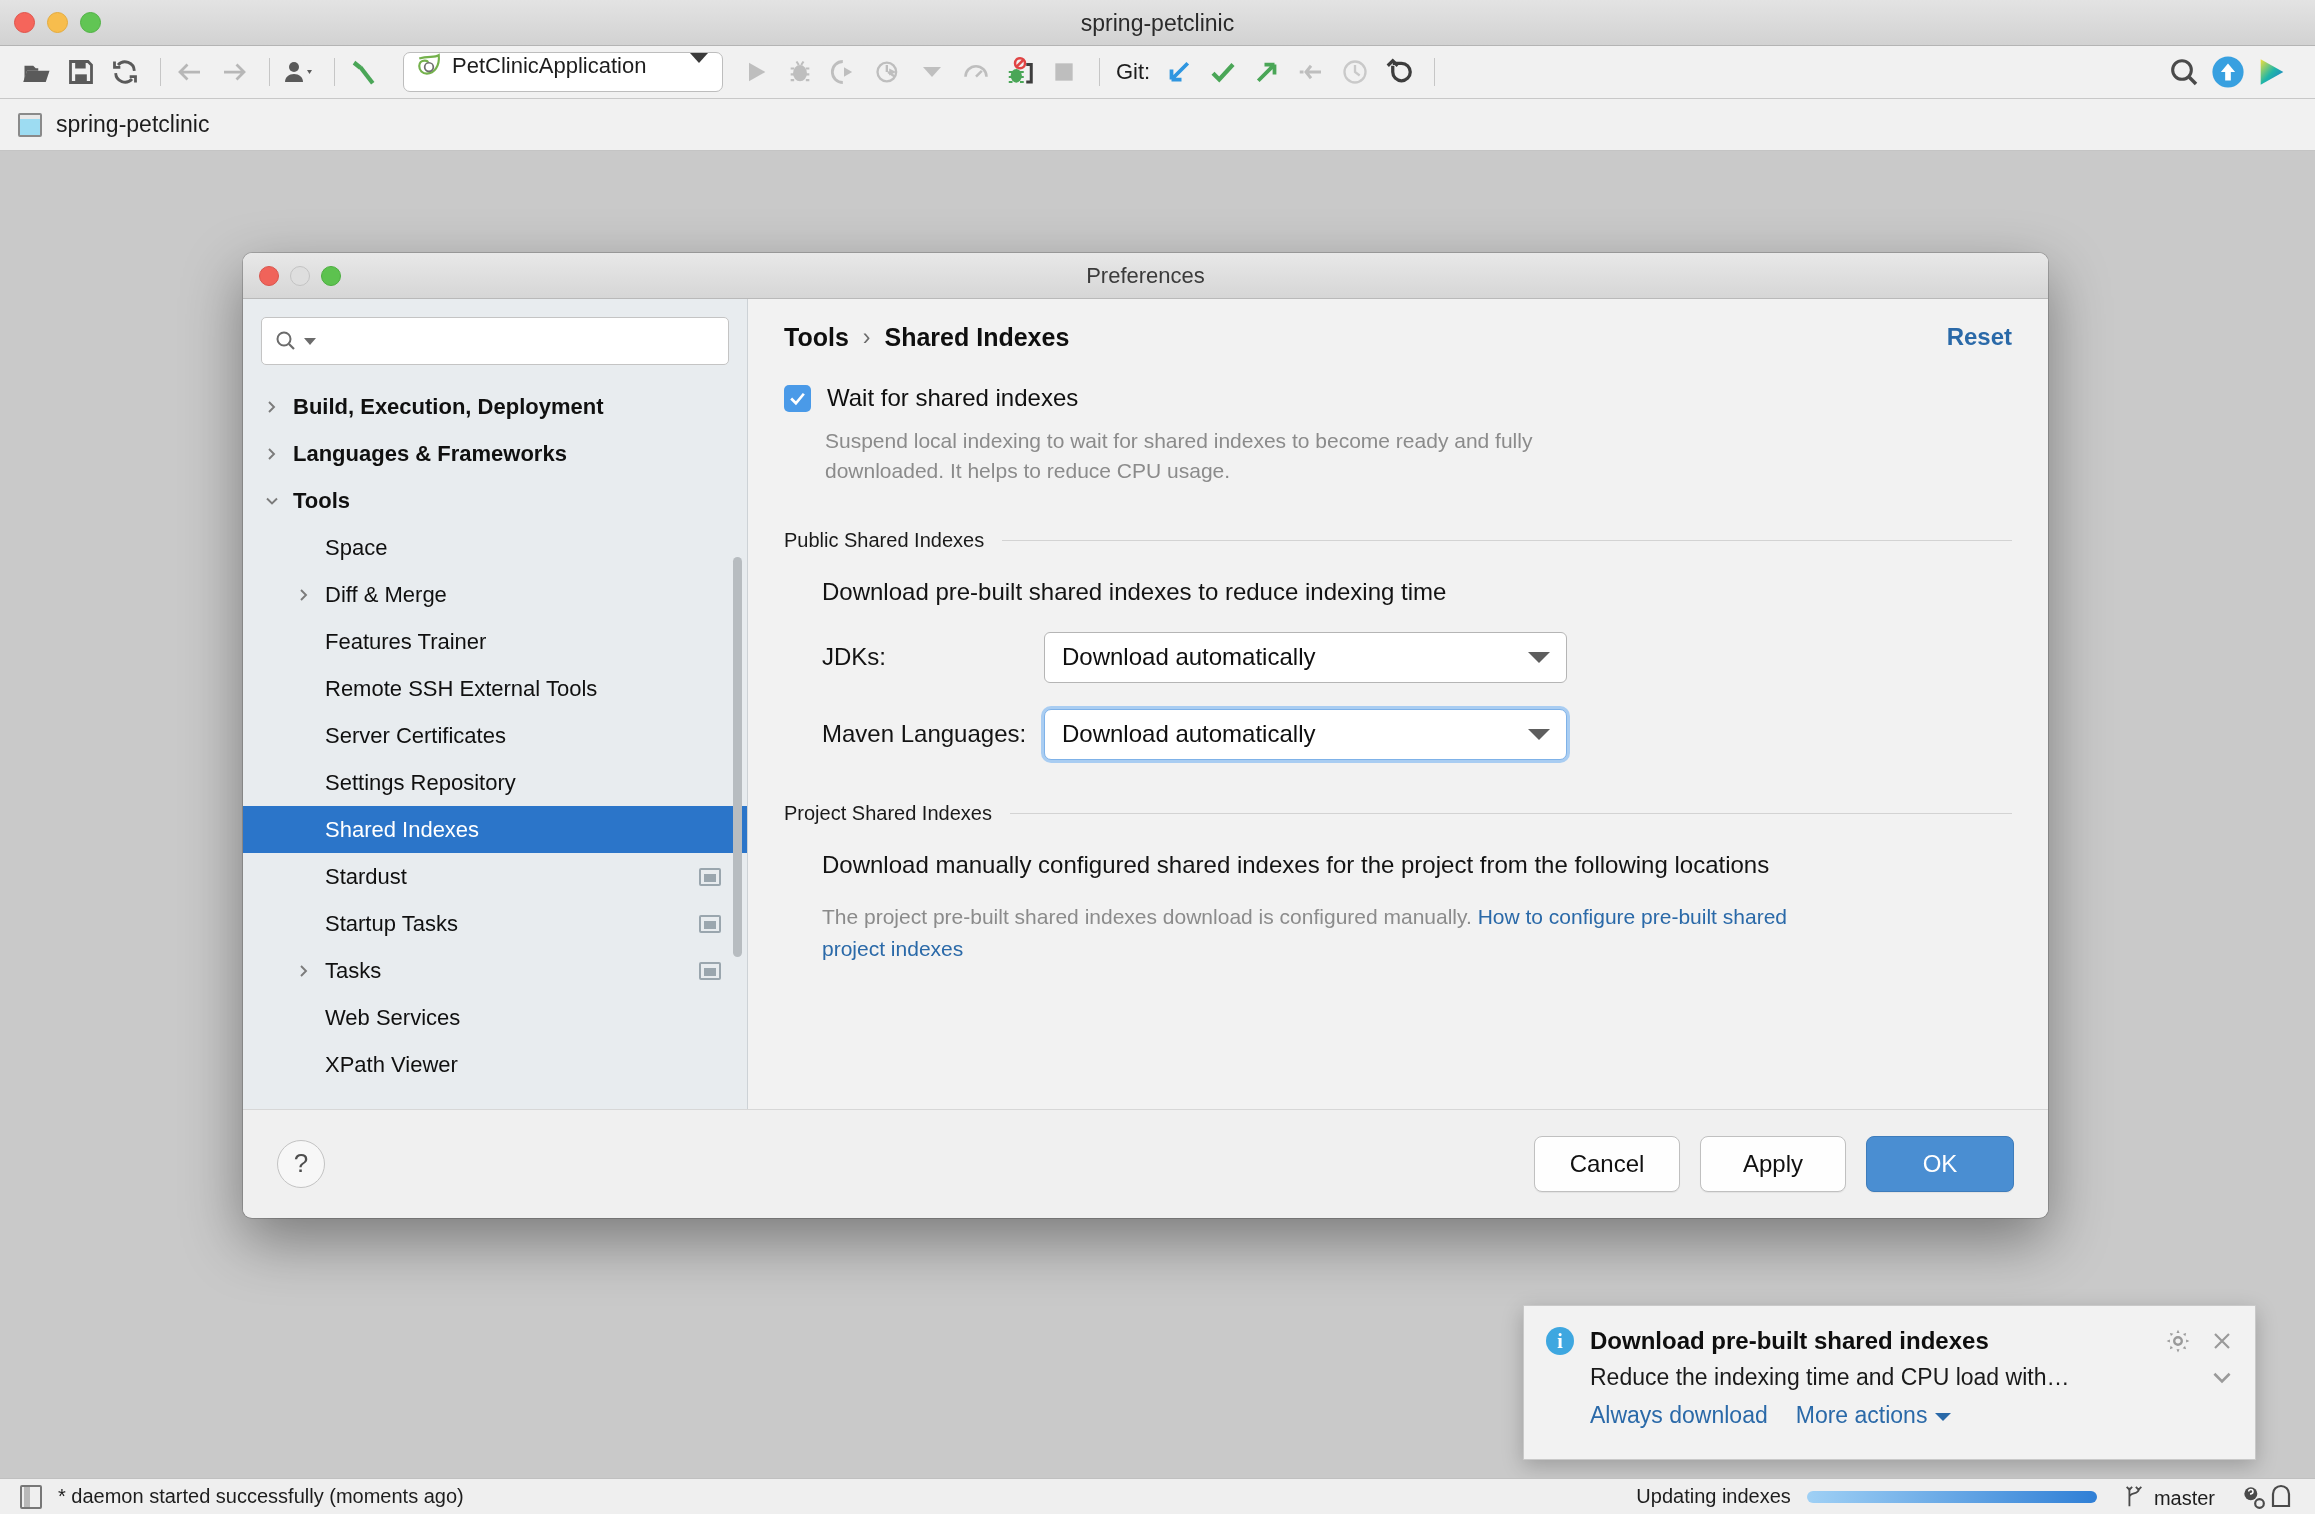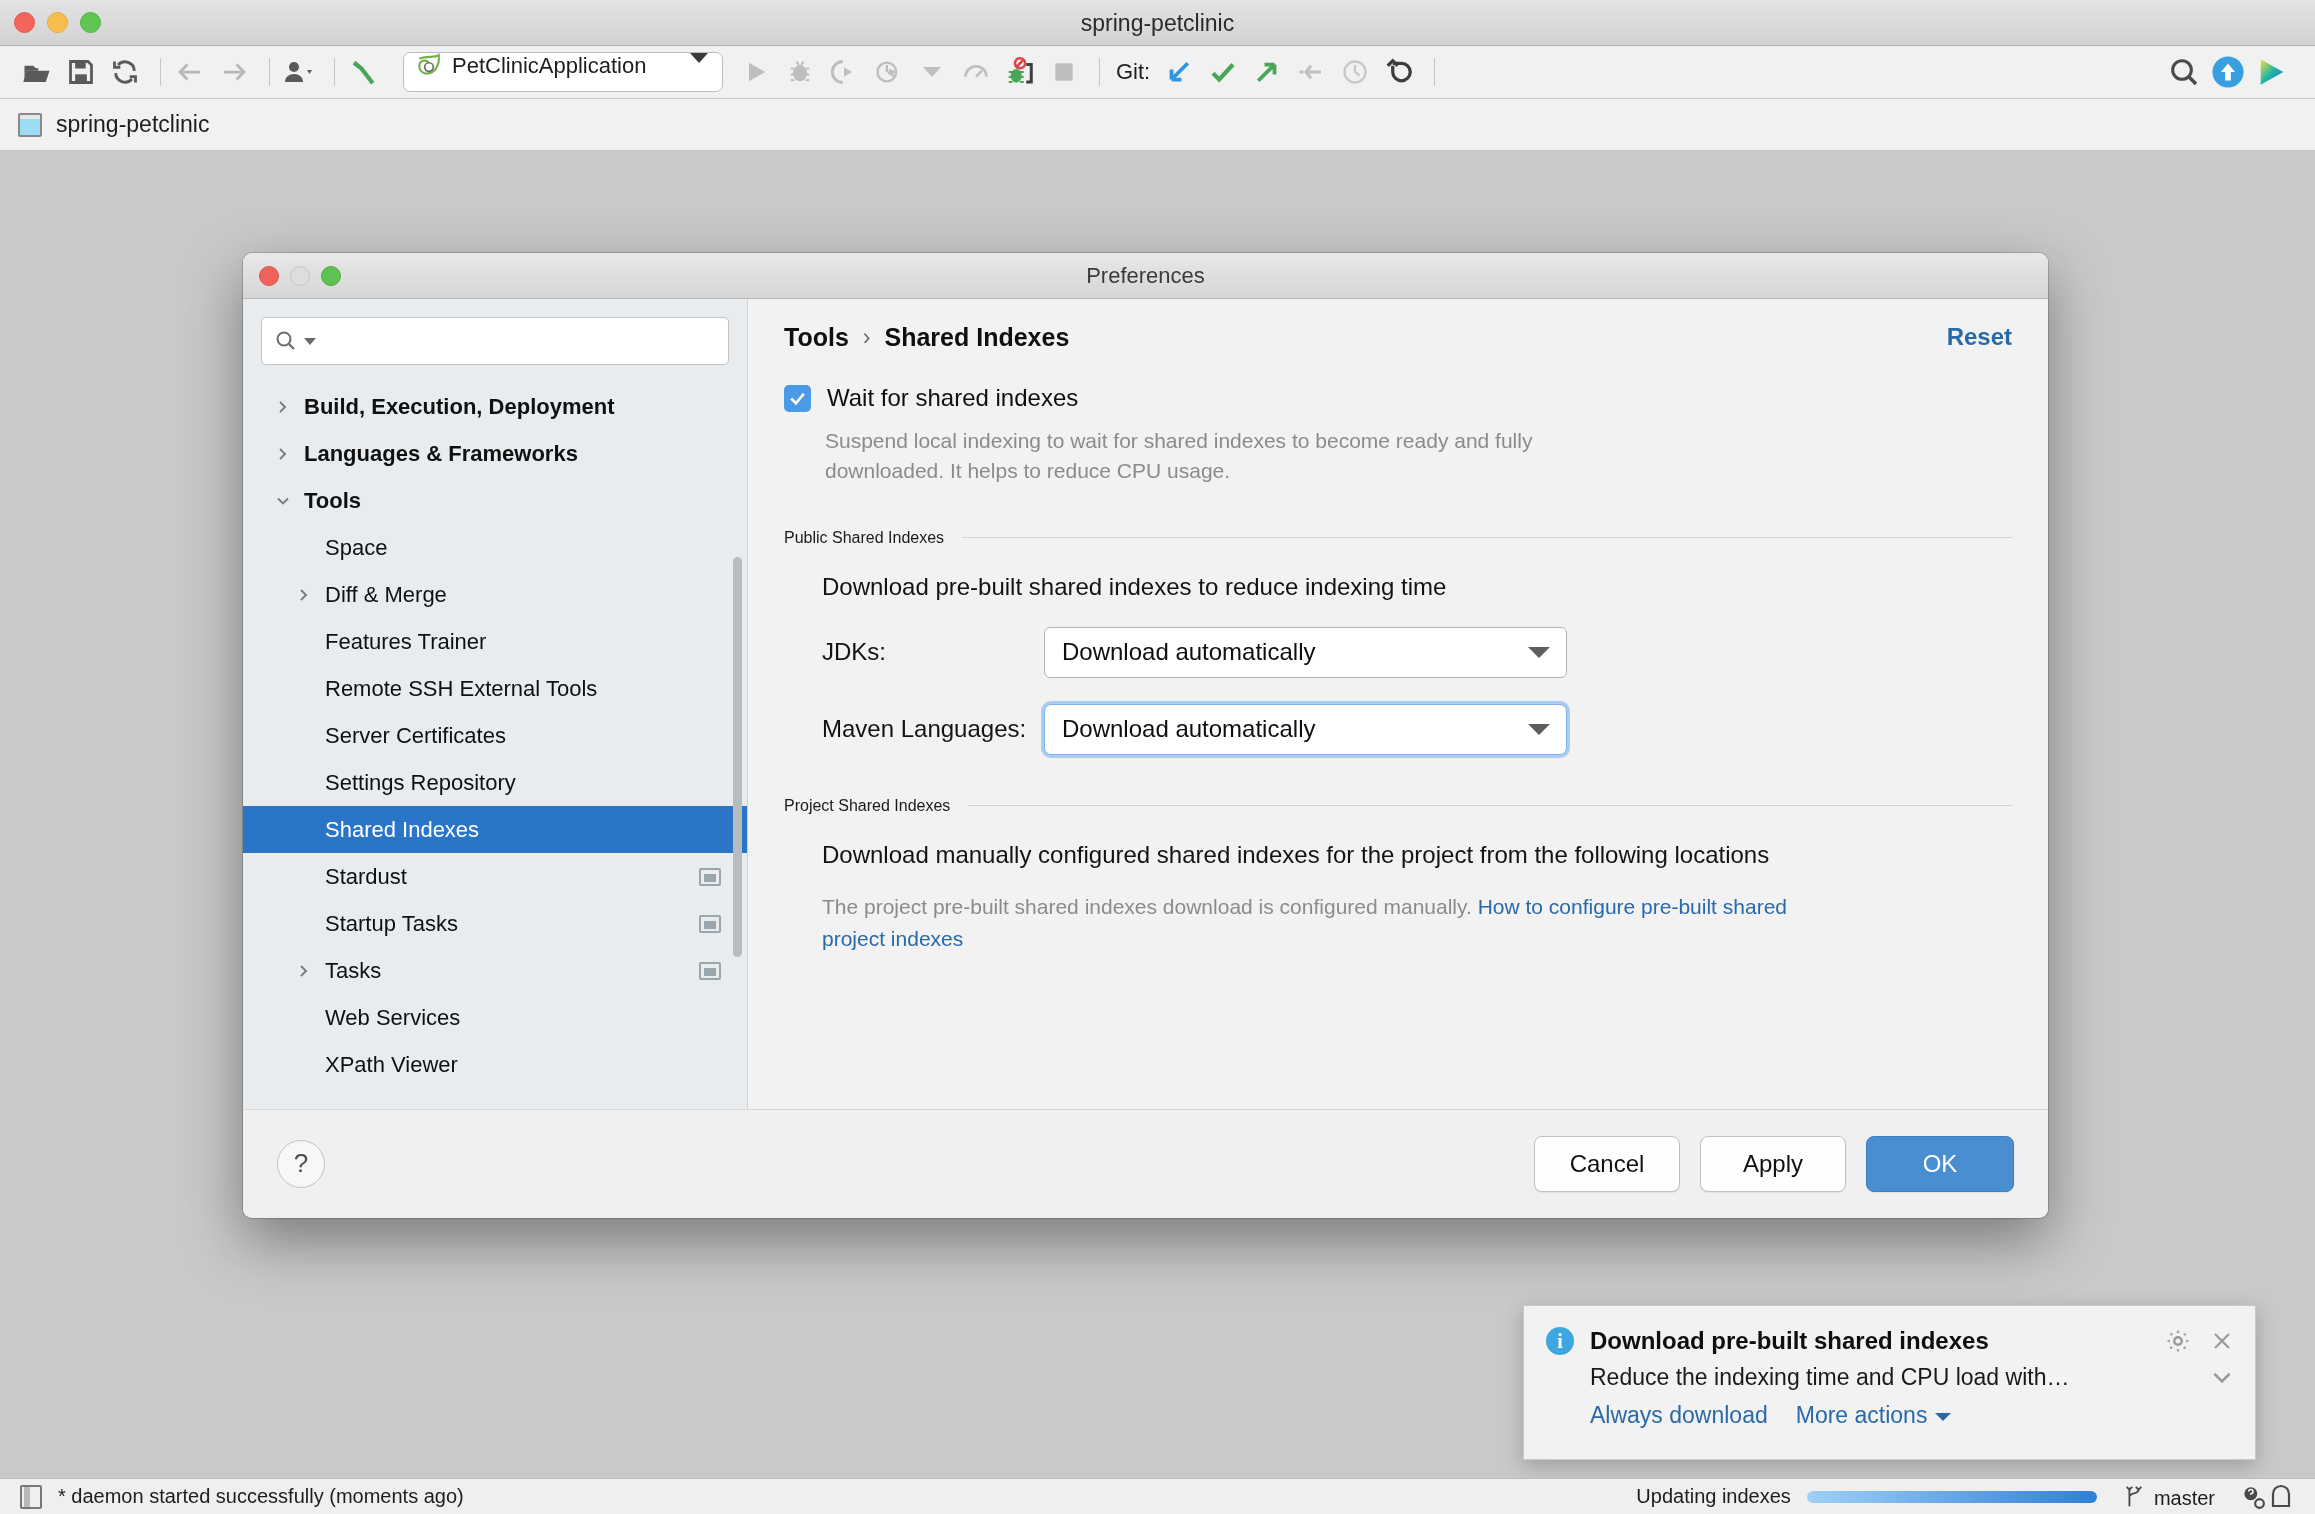--- a/index.html
+++ b/index.html
@@ -125,21 +125,21 @@
   .tree-row {
     height: 47px; display: flex; align-items: center; font-size: 22px; color: #101010;
     padding-right: 18px; position: relative;
   }
   .tree-row.bold { font-weight: bold; }
   .tree-row.selected { background: #2b75c9; color: #fff; }
   .arrow {
     width: 22px; height: 22px; display: flex; align-items: center; justify-content: center;
     color: #7b7b7b; flex: 0 0 22px;
   }
-  .tree-indent-0 { padding-left: 29px; }
+  .tree-indent-0 { padding-left: 18px; }
   .tree-indent-1 { padding-left: 50px; }
   .tree-label { margin-left: 10px; white-space: nowrap; }
   .tree-badge {
     position: absolute; right: 26px; width: 22px; height: 18px;
     border: 2px solid #9aa6ae; border-radius: 2px;
   }
   .tree-badge::after {
     content:''; position:absolute; left:3px; top:4px; right:3px; bottom:2px; background:#9aa6ae;
   }
   .sb-scroll {
@@ -158,21 +158,21 @@
     width: 27px; height: 27px; border-radius: 5px; background: #4a9ae8;
     display: flex; align-items: center; justify-content: center; flex: 0 0 27px;
   }
   .chk-label { font-size: 24px; color: #0f0f0f; }
   .hint {
     margin: 14px 0 0 41px; font-size: 21px; color: #8b8b8b; line-height: 1.45; max-width: 760px;
   }
 
   .section { margin-top: 42px; }
   .section-head { display: flex; align-items: center; gap: 18px; }
-  .section-title { font-size: 16px; color: #1a1a1a; white-space: nowrap; }
+  .section-title { font-size: 20px; color: #1a1a1a; white-space: nowrap; }
   .section-rule { flex: 1; height: 1px; background: #d3d3d3; }
 
   .section-desc { margin: 26px 0 0 38px; font-size: 24px; color: #131313; }
 
   .field-row { display: flex; align-items: center; margin-top: 26px; padding-left: 38px; }
   .field-label { font-size: 24px; color: #131313; width: 222px; }
   .combo {
     width: 523px; height: 51px; background: #fff; border: 1px solid #b5b5b5;
     border-radius: 6px; display: flex; align-items: center; justify-content: space-between;
     padding: 0 16px 0 17px; font-size: 24px; color: #0f0f0f;

